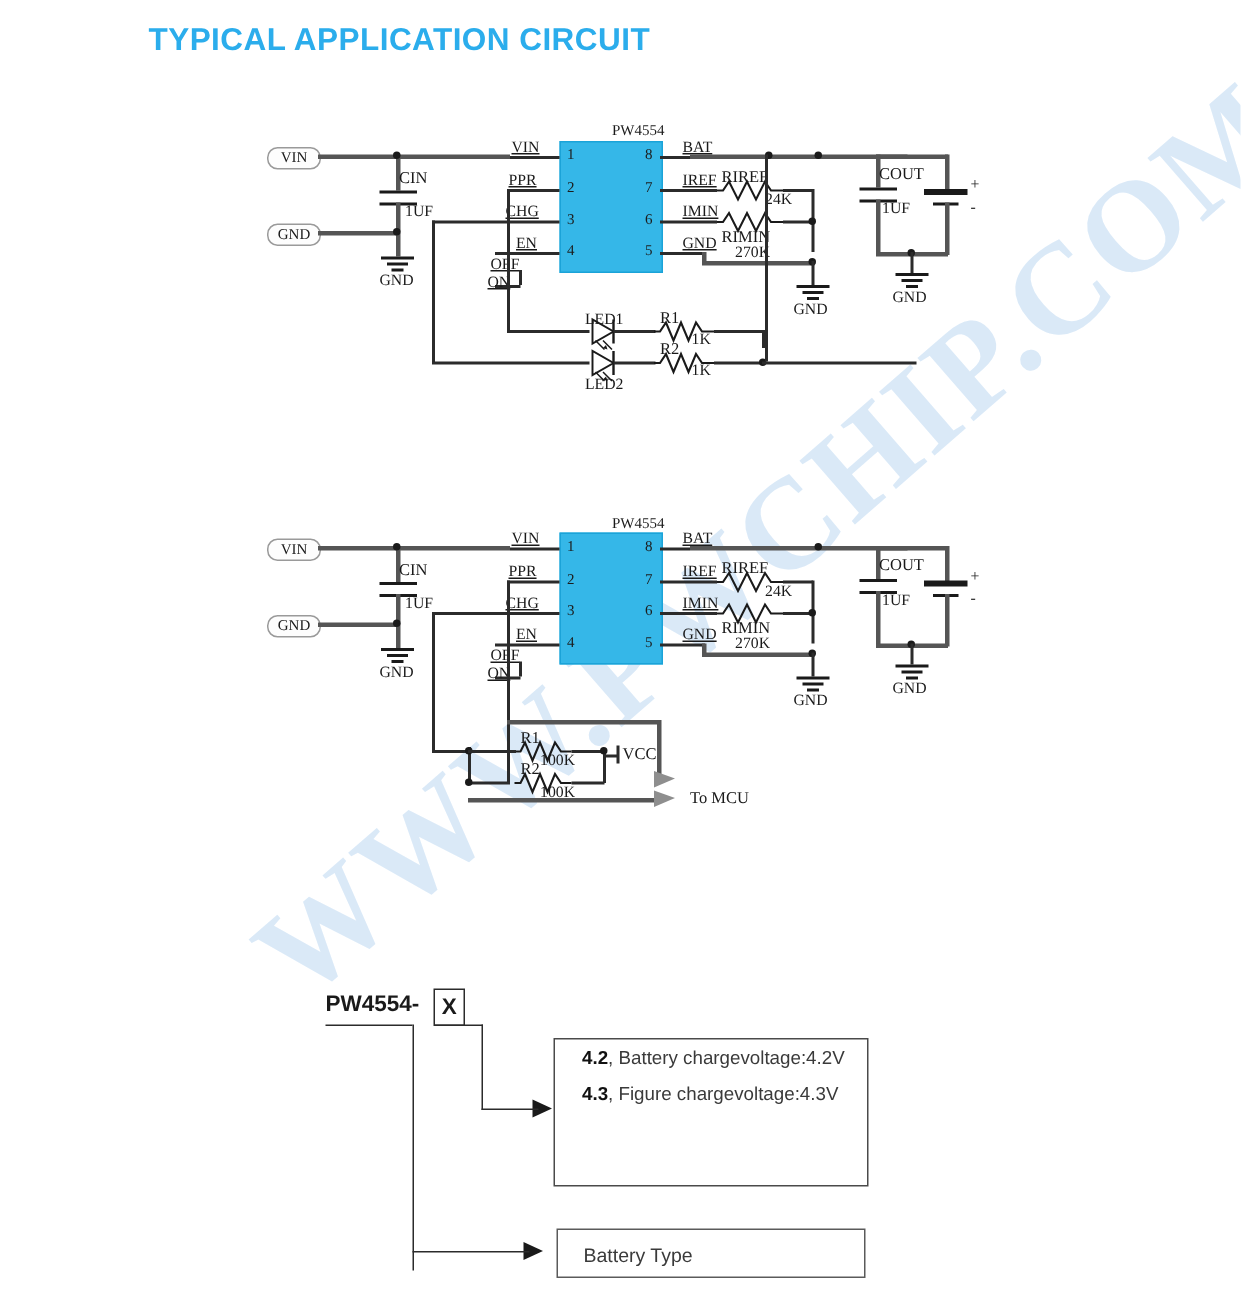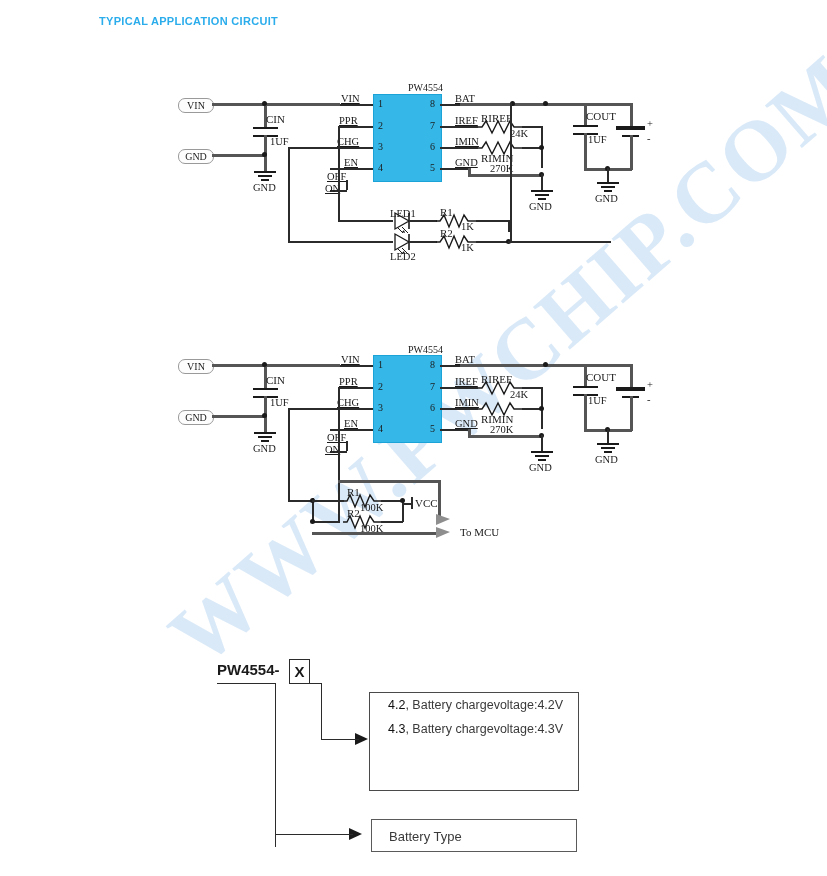--- a/index.html
+++ b/index.html
@@ -35,21 +35,21 @@
   }
 
   
   .sec-head{
     position:absolute;
     color:#2badec;
     font-weight:700;
     letter-spacing:.3px;
     z-index:3;
   }
-  #head-typical{ left:99px; top:15px; font-size:11px; }
+  #head-typical{ left:99px; top:15px; font-size:21px; }
   #head-selection{ left:99px; top:611px; font-size:18px; }
 
   
   .caption{
     position:absolute;
     font-size:13.5px;
     color:#3b3b3b;
     z-index:3;
     white-space:nowrap;
   }
@@ -138,21 +138,21 @@
     background:#fff;
     z-index:3;
   }
   .sg-row{
     font-size:12.5px;
     color:#3a3a3a;
     white-space:nowrap;
     padding:0 0 0 18px;
     line-height:24px;
   }
-  .sg-row b{color:#111;font-weight:400;}
+  .sg-row b{color:#111;font-weight:700;}
   .sg-prod{
     position:absolute;
     border:1.5px solid #5a5a5a;
     background:#fff;
     z-index:3;
     font-size:13px;
     color:#3a3a3a;
     line-height:33px;
     padding-left:17px;
     box-sizing:border-box;
@@ -486,20 +486,20 @@
     <div class="sgline h" style="left:321px;top:739px;width:38px;"></div>
     <svg class="arrow" style="left:355px;top:732px;" width="20" height="15">
       <polygon points="0,1 13,7 0,13" fill="#1a1a1a"></polygon>
     </svg>
 
     <div class="sg-panel" style="left:369px;top:692px;width:208px;height:97px;">
       <div class="sg-row">
         <b>4.2</b><span>, Battery chargevoltage:4.2V</span>
       </div>
       <div class="sg-row">
-        <b>4.3</b><span>, Battery chargevoltage:4.3V</span>
+        <b>4.3</b><span>, Figure chargevoltage:4.3V</span>
       </div>
     </div>
 
     <div class="sg-prod" style="left:371px;top:819px;width:206px;height:33px;">Battery Type</div>
   </div>
 
 </div>
 
 </body></html>

